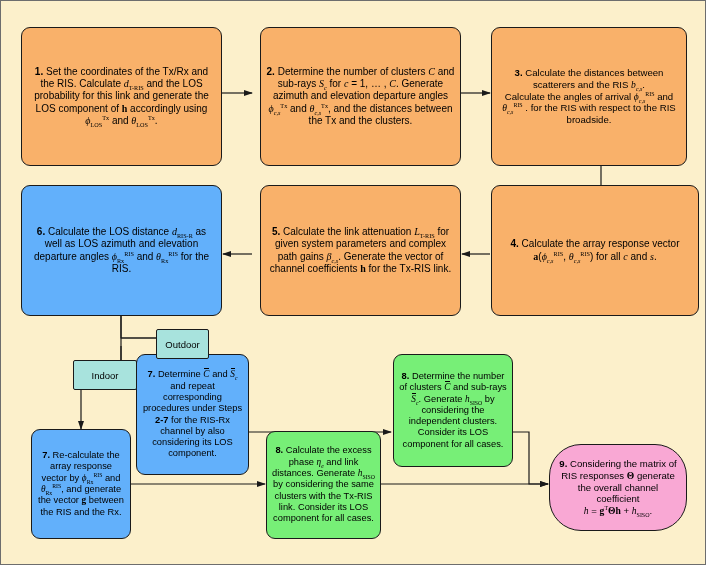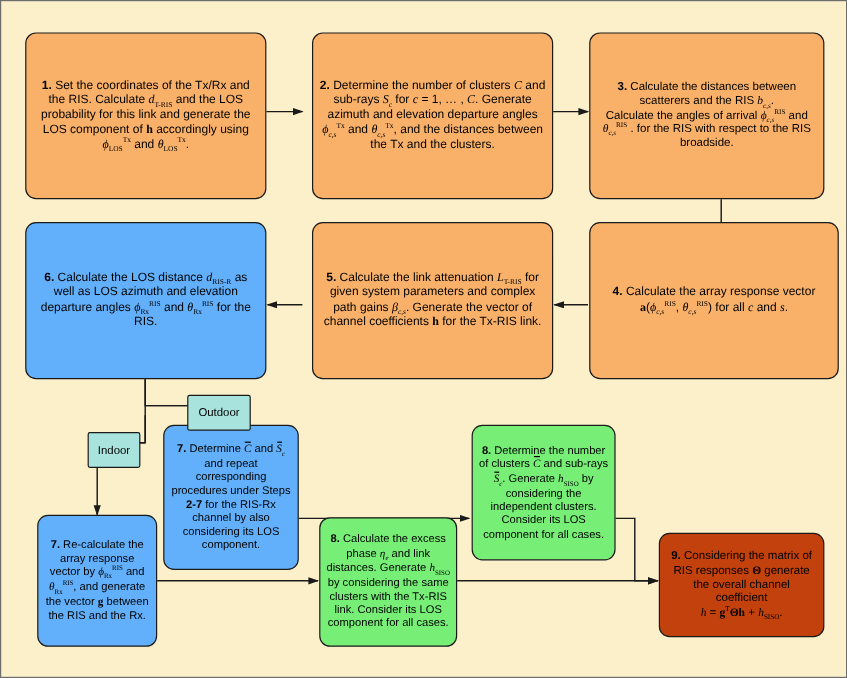--- a/index.html
+++ b/index.html
@@ -36,21 +36,21 @@
     text-align: center;
     color: #000;
     line-height: 1.22;
     padding: 4px 5px;
     z-index: 2;
   }
   .node .txt { width: 100%; }
   .orange { background: #f9b16a; }
   .blue   { background: #62b0fb; }
   .green  { background: #77ef77; }
-  .purple { background: #c2410c; }
+  .purple { background: #f9a8d4; border-radius: 32px; }
   .label {
     position: absolute;
     box-sizing: border-box;
     background: #a8e3dd;
     border: 1px solid #1a1a1a;
     border-radius: 2px;
     font-size: 9.5px;
     color: #000;
     display: flex;
     align-items: center;
@@ -186,21 +186,21 @@
       <b>4.</b> Calculate the array response vector<br>
       <span class="mb">a</span>(<span class="mi">ϕ</span><sub class="mi">c,s</sub><sup class="mu">RIS</sup>,
       <span class="mi">θ</span><sub class="mi">c,s</sub><sup class="mu">RIS</sup>)
       for all <span class="mi">c</span> and <span class="mi">s</span>.
     </div>
   </div>
 
   <div class="label" style="left:155px; top:328px; width:53px; height:18px;">
     <span>Outdoor</span>
   </div>
-  <div class="label" style="left:72px; top:359px; width:44px; height:18px;align-items:center;">
+  <div class="label" style="left:72px; top:359px; width:64px; height:18px;align-items:center;">
     <span>Indoor</span>
   </div>
 
   <div class="node blue" style="left:135px; top:353px; width:113px; height:121px; font-size:9.3px;">
     <div class="txt">
       <b>7.</b> Determine
       <span class="ovr"><span class="bar"></span><span class="mi">C</span></span> and
       <span class="ovr"><span class="bar"></span><span class="mi">S</span></span><sub class="mi">c</sub>
       and repeat corresponding procedures under Steps <b>2-7</b> for the RIS-Rx channel
       by also considering its LOS component.

